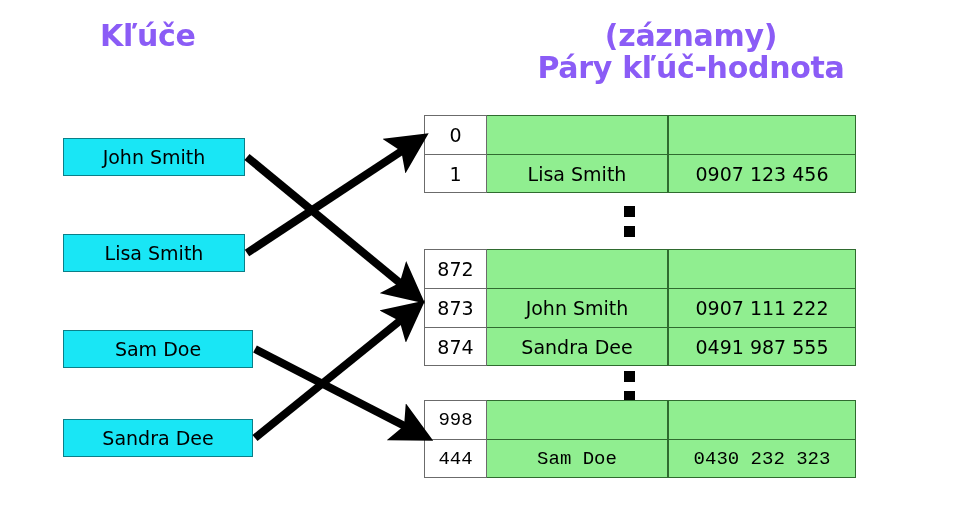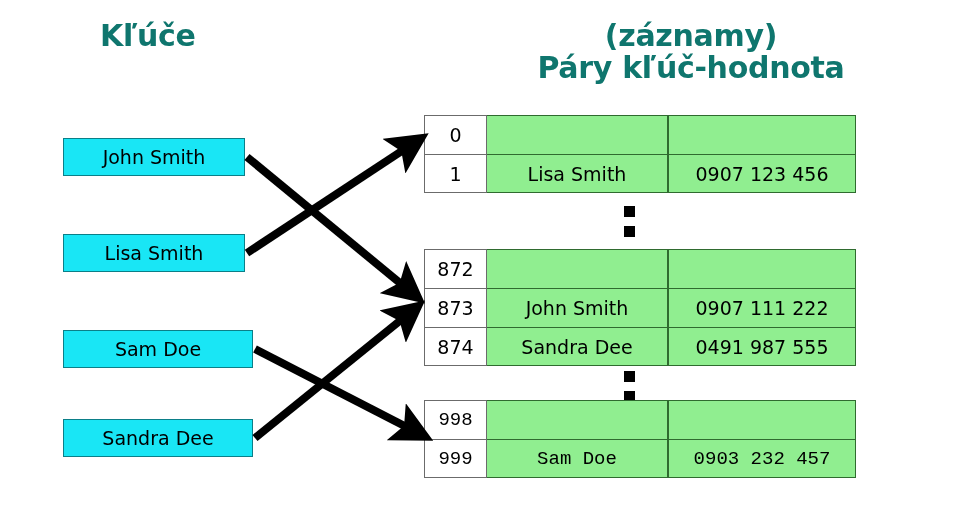--- a/index.html
+++ b/index.html
@@ -15,21 +15,21 @@
     width: 953px;
     height: 512px;
     background: #ffffff;
     overflow: hidden;
   }
 
   
   .heading {
     position: absolute;
     font-weight: bold;
-    color: #0f766e;
+    color: #8b5cf6;
     white-space: nowrap;
     line-height: 1.08;
     letter-spacing: -0.3px;
   }
   #h-keys      { left: 100px; top: 20px;  font-size: 30px; }
   #h-indexes   { left: 357px; top: 20px;  font-size: 30px; }
   #h-pairs     { left: 516px; top: 20px;  font-size: 30px; text-align: center; width: 350px; }
 
   
   .key-box {
@@ -184,23 +184,23 @@
       <i></i>
   </div>
 
   <div class="bucket" style="left:424px; top:400px;font-family:Liberation Mono, monospace;">
     <div class="row">
       <div class="cell cell-index">998</div>
       <div class="cell cell-key"></div>
       <div class="cell cell-val"></div>
     </div>
     <div class="row">
-      <div class="cell cell-index">999</div>
+      <div class="cell cell-index">444</div>
       <div class="cell cell-key">Sam Doe</div>
-      <div class="cell cell-val">0903 232 457</div>
+      <div class="cell cell-val">0430 232 323</div>
     </div>
   </div>
 
   <svg id="arrows" viewBox="0 0 953 512">
     <defs>
       <marker id="ah" markerWidth="5.2" markerHeight="5.2" refX="3.9" refY="2.6" orient="auto" markerUnits="strokeWidth">
         <path d="M0,0 L5.2,2.6 L0,5.2 L1.1,2.6 Z" fill="#000000"></path>
       </marker>
     </defs>
 

